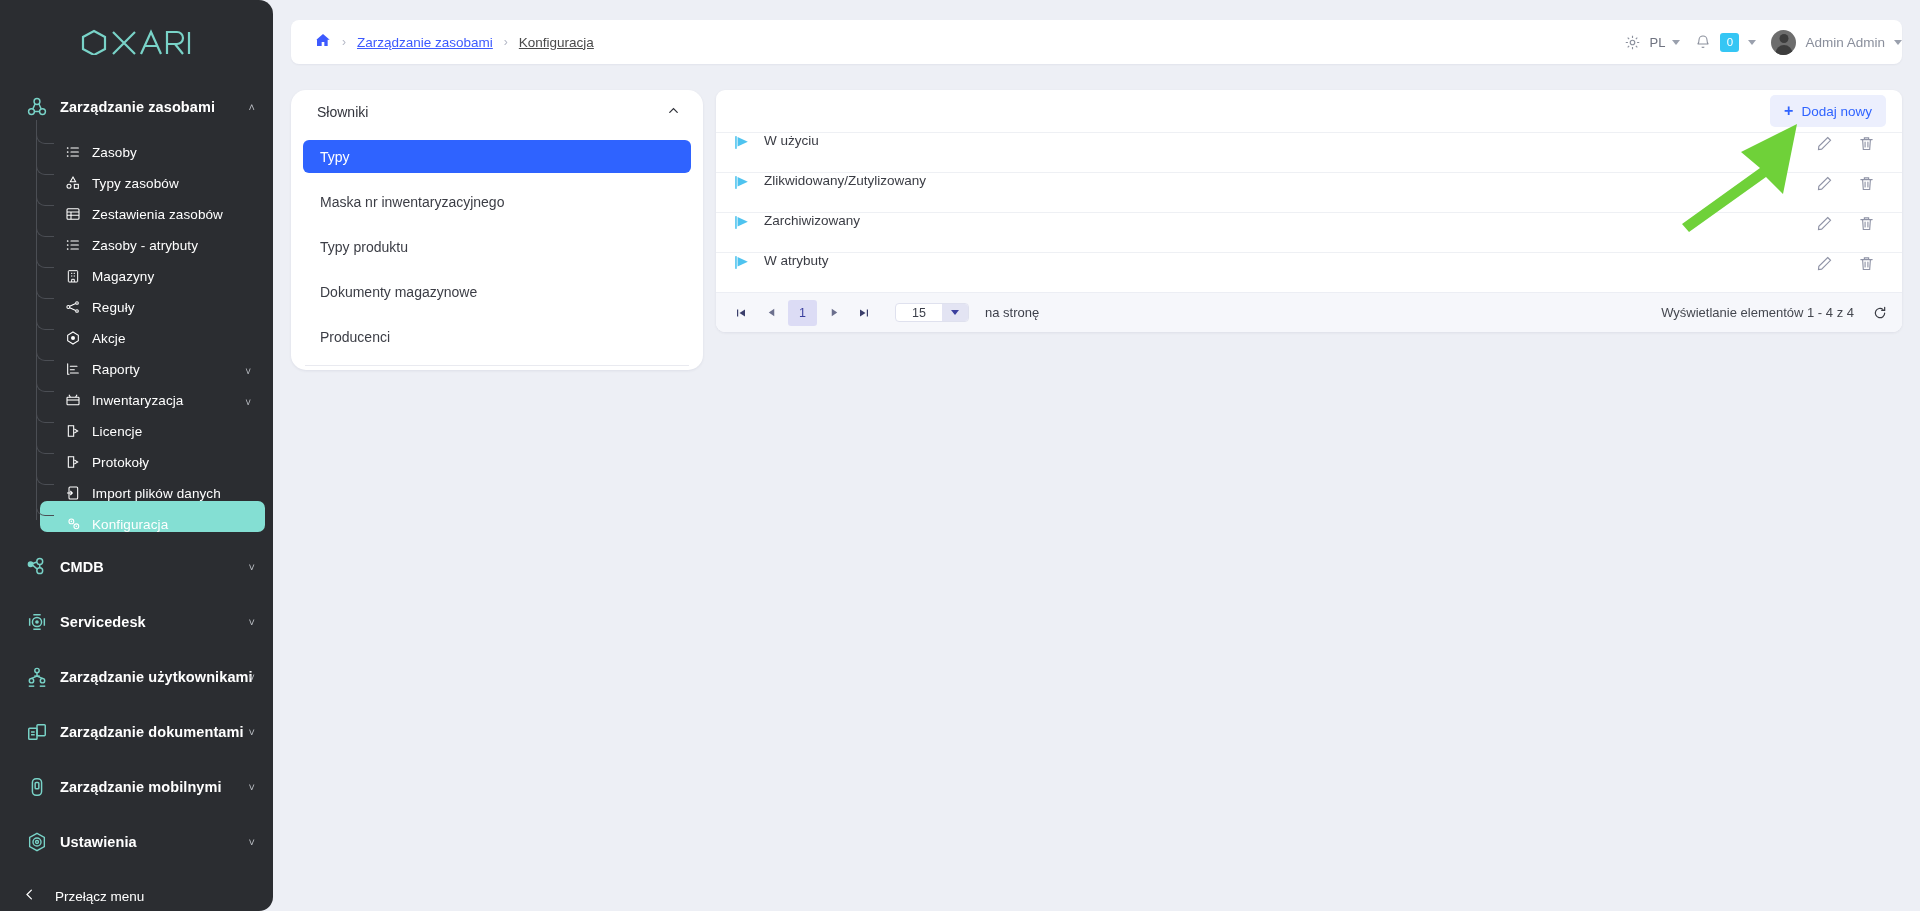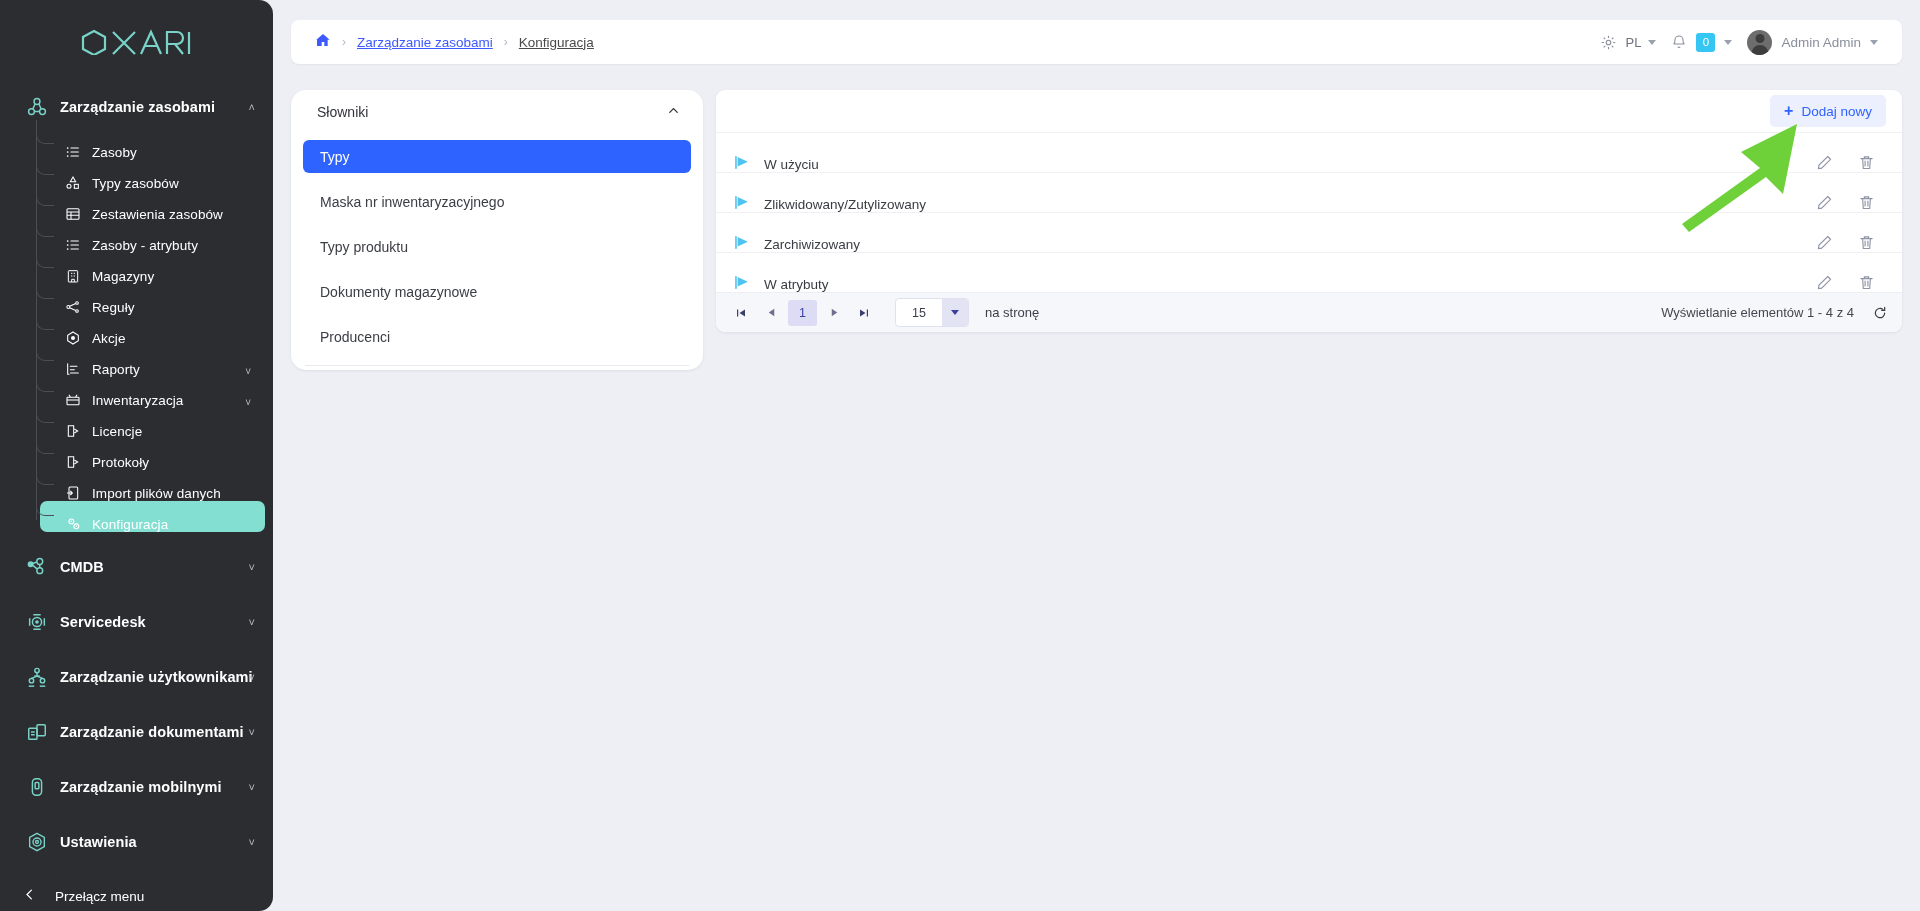--- a/index.html
+++ b/index.html
@@ -73,21 +73,21 @@
     display: flex; align-items: center;
     box-shadow: 0 1px 2px rgba(20,20,50,.05);
   }
   #breadcrumb { display: flex; align-items: center; padding-left: 24px; gap: 11px; }
   .crumb-sep { color: #b4b8c6; font-size: 12px; }
   .crumb-link {
     color: #3d5afe; font-size: 13.5px; text-decoration: underline; cursor: pointer;
   }
   .crumb-current { color: #4a4a4a; font-size: 13.5px; text-decoration: underline; }
   #topbar-right {
-    margin-left: auto; display: flex; align-items: center; padding-right: 24px; gap: 9px;
+    margin-left: auto; display: flex; align-items: center; gap: 9px;
   }
   .hdr-btn { display: flex; align-items: center; gap: 7px; cursor: pointer; }
   .lang-txt { color: #6f7380; font-size: 13px; }
   .caret-sm {
     width: 0; height: 0; border-left: 4.5px solid transparent; border-right: 4.5px solid transparent;
     border-top: 5.5px solid #9aa0ad;
   }
   .badge-count {
     background: #35c6f4; color: #ffffff; font-size: 11.5px;
     min-width: 19px; height: 19px; border-radius: 3px;
@@ -145,21 +145,21 @@
   }
   .btn-add {
     display: flex; align-items: center; gap: 8px;
     background: #eceffd; color: #2f63ff;
     font-size: 13.5px; border: none; border-radius: 5px;
     padding: 8px 14px; cursor: pointer;
     font-family: "Liberation Sans", sans-serif;
   }
   .btn-add .plus { font-size: 16px; line-height: 1; font-weight: bold; }
   .trow {
-    height: 40px; display: flex; align-items: flex-end;
+    height: 40px; display: flex; align-items: flex-start;
     border-top: 1px solid #eef0f4; padding-left: 16px;
   }
   .trow:first-of-type { border-top: 1px solid #e7e9ef; }
   .flag-ico { flex: 0 0 26px; display: flex; align-items: center; }
   .trow .label { color: #3a3c44; font-size: 13.5px; margin-left: 6px; }
   .row-actions { margin-left: auto; display: flex; align-items: center; gap: 22px; padding-right: 26px; }
   .act-btn { cursor: pointer; display: flex; align-items: center; justify-content: center; width: 20px; height: 20px;}
   .tfooter {
     height: 40px; background: #f6f7fb;
     display: flex; align-items: center; padding: 0 14px 0 12px;
@@ -169,21 +169,21 @@
   .pg-btn {
     width: 26px; height: 24px; display: flex; align-items: center; justify-content: center;
     color: #3b3f6b; font-size: 11px; cursor: pointer; background: transparent; border: none;
   }
   .pg-num {
     width: 29px; height: 26px; display: flex; align-items: center; justify-content: center;
     background: #dcdcf5; color: #3b3f9e; font-size: 12.5px; border-radius: 3px; cursor: pointer;
   }
   .page-size {
     display: flex; align-items: center; margin-left: 14px;
-    border: 1px solid #dfe1ee; border-radius: 4px; overflow: hidden; height: 29px; background: #fff;
+    border: 1px solid #dfe1ee; border-radius: 4px; overflow: hidden; height: 19px; background: #fff;
     cursor: pointer;
   }
   .page-size .val { width: 46px; text-align: center; color: #3c3f4a; font-size: 12.5px; }
   .page-size .drop {
     width: 26px; height: 100%; background: #e3e4f3;
     display: flex; align-items: center; justify-content: center;
   }
   .page-size .drop .caret-sm { border-top-color: #3b3f9e; }
   .per-page { color: #3c3f4a; font-size: 13px; margin-left: 12px; }
   .footer-right { margin-left: auto; display: flex; align-items: flex-start; gap: 18px; }

